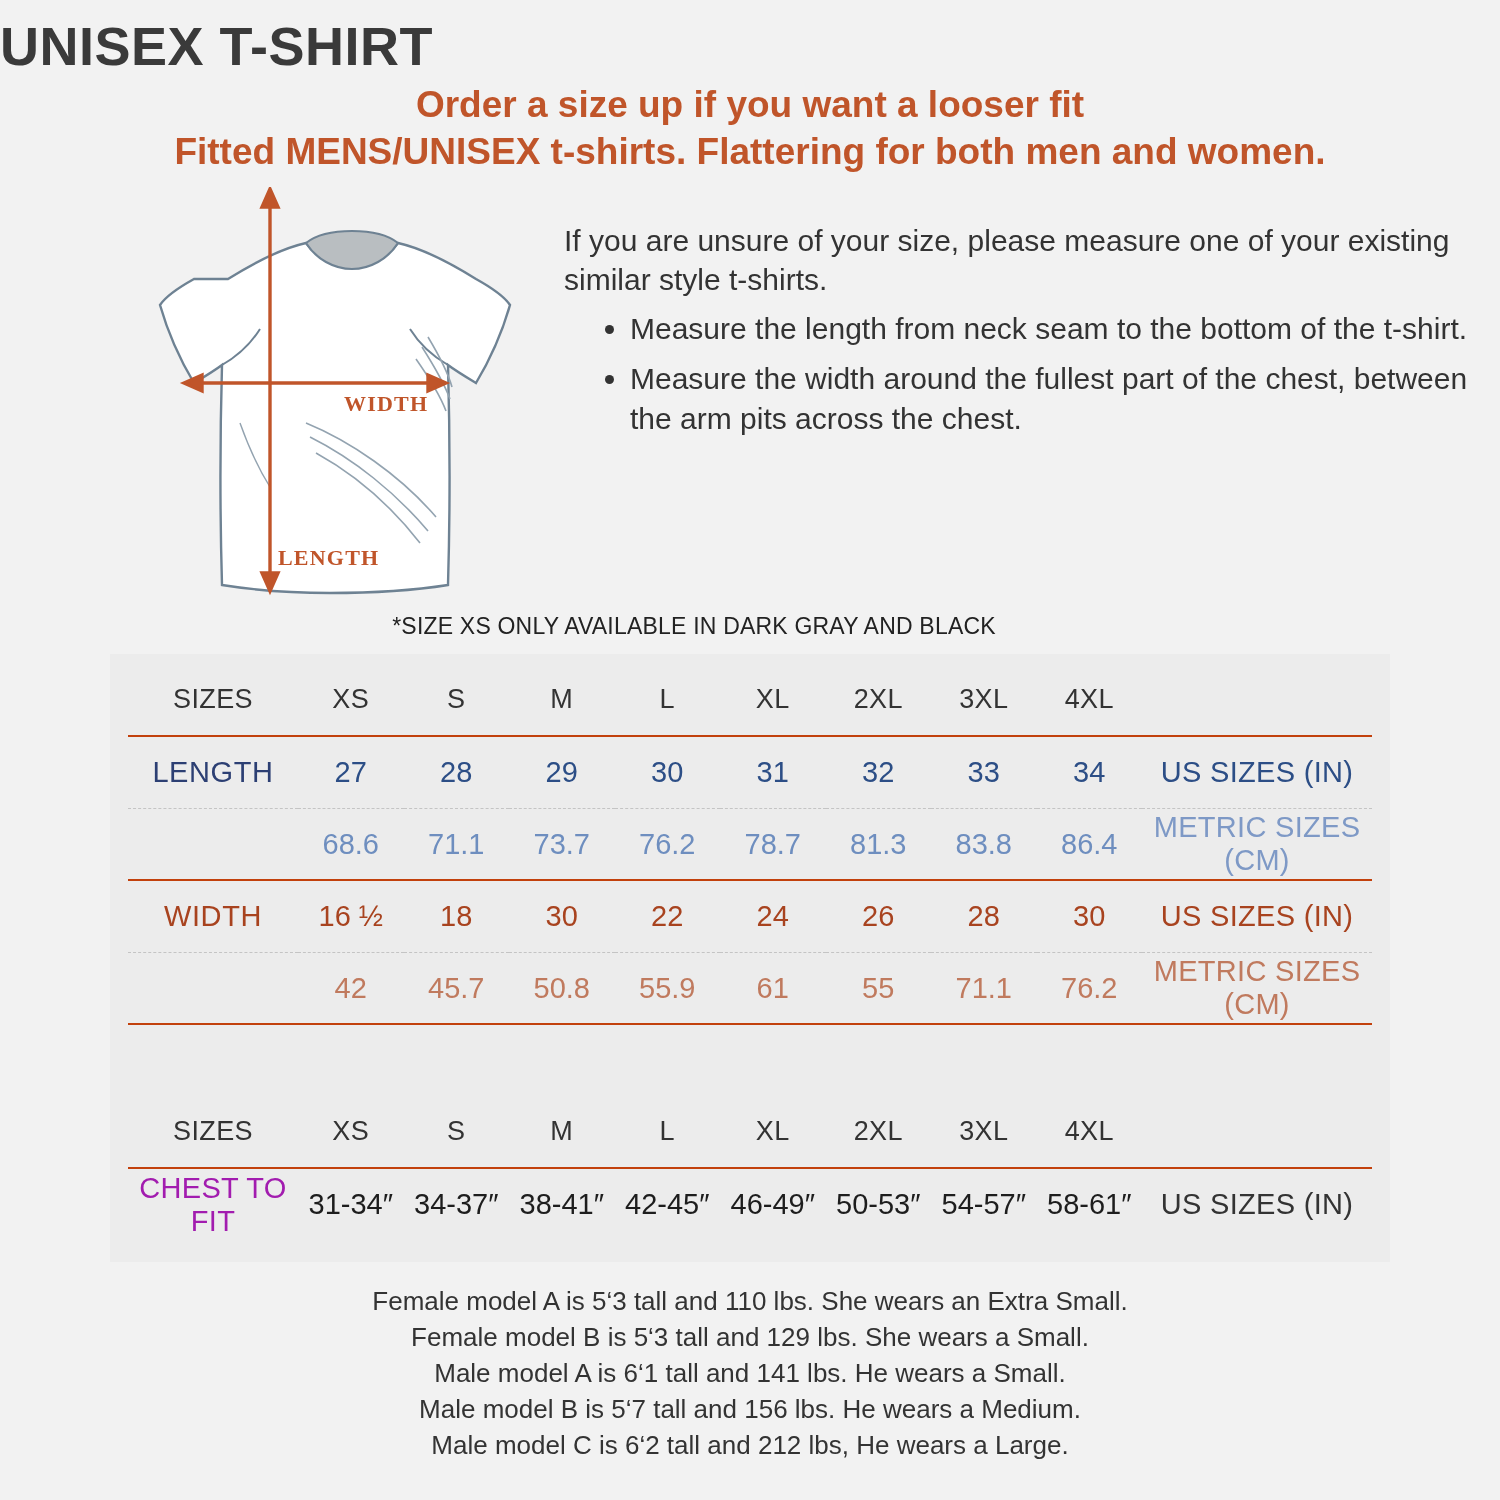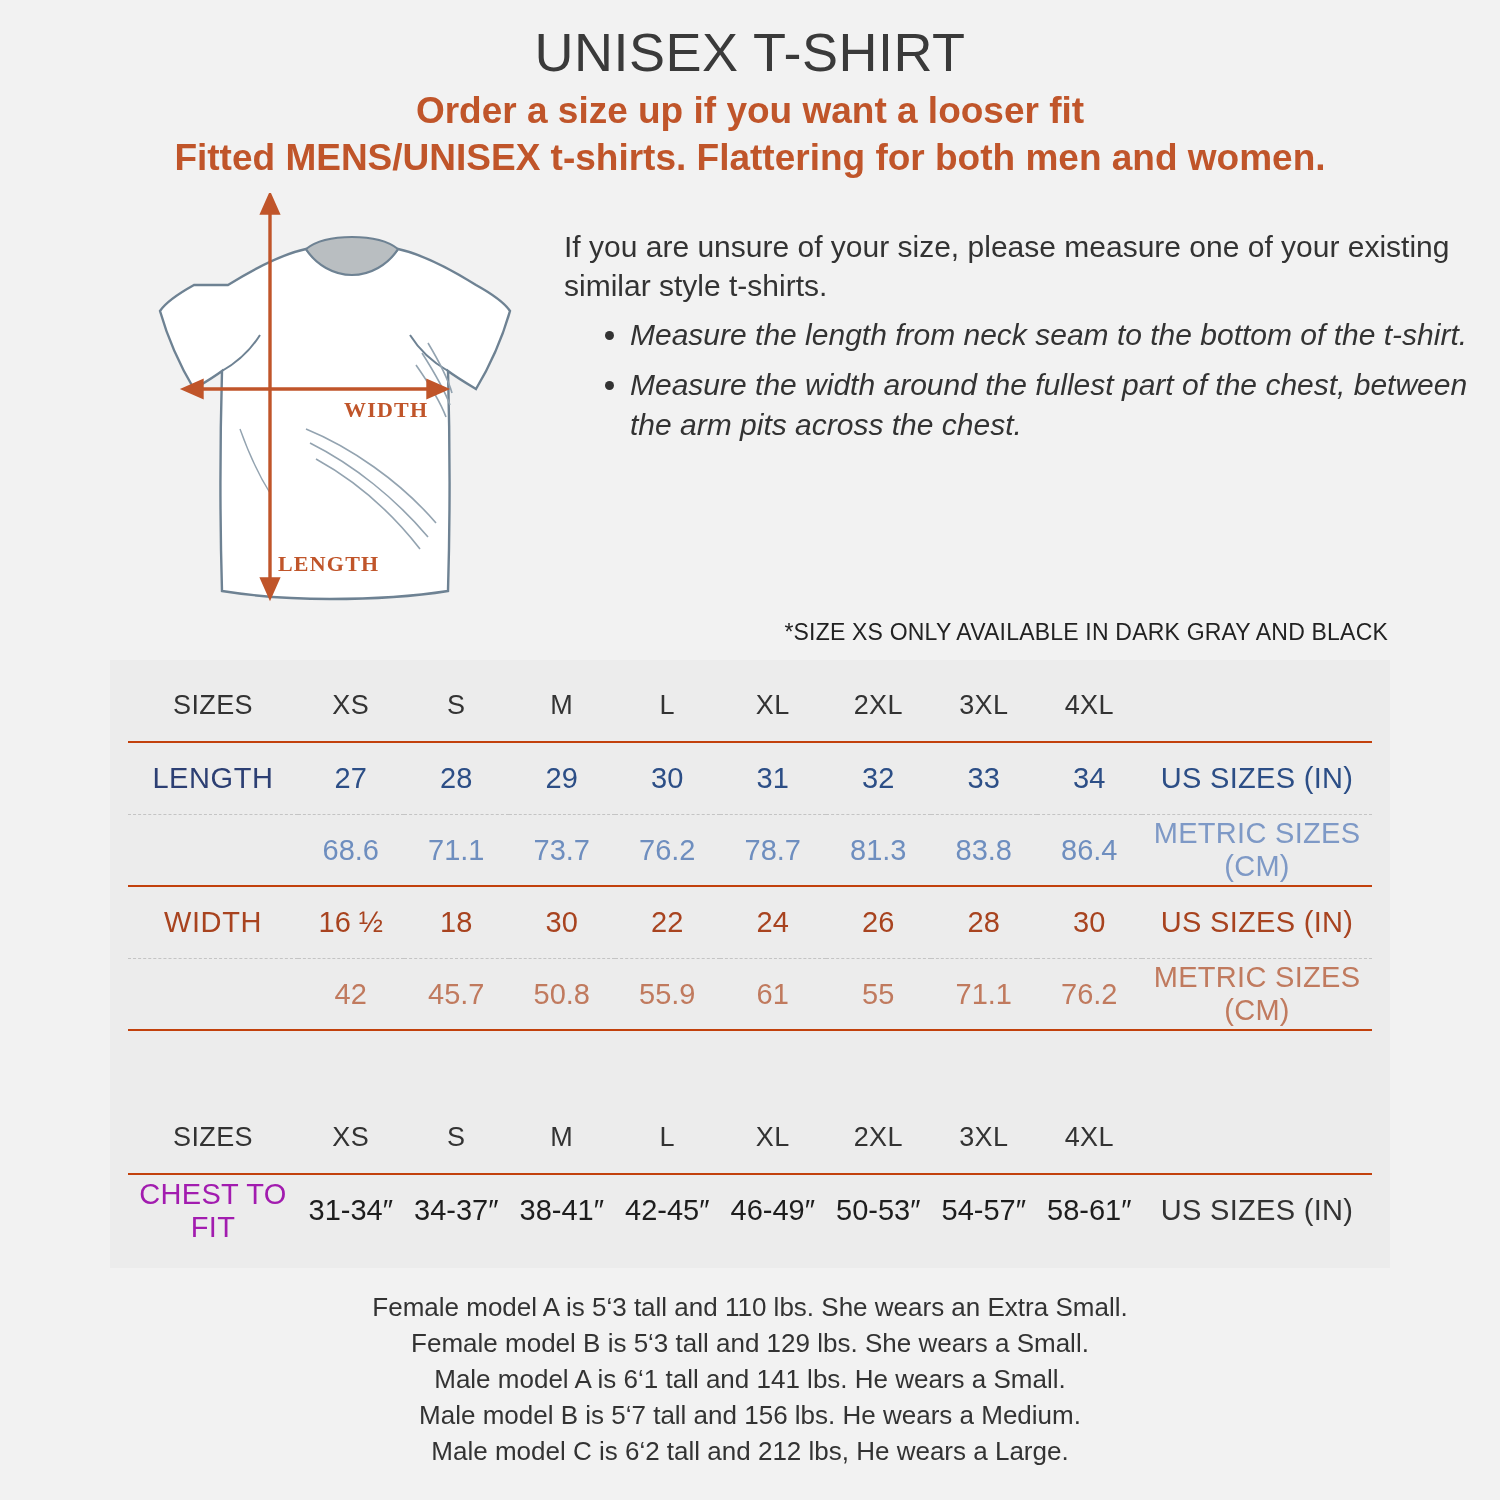--- a/index.html
+++ b/index.html
@@ -12,26 +12,25 @@
     overflow: hidden;
   }
   .page {
     position: relative;
     width: 1500px; height: 1500px;
     background: #f2f2f2;
   }
 
   
   .title {
-    text-align: center;
     font-size: 54px;
-    font-weight: 400;
+    font-weight: 700;
     letter-spacing: 0.5px;
     color: #3a3a3a;
-    margin: 24px 0 6px 0;
+    margin: 18px 0 6px 0;
     line-height: 1.05;
   }
   .subtitle {
     text-align: center;
     color: #c0552a;
     font-size: 37px;
     font-weight: bold;
     line-height: 1.28;
     margin: 4px 60px 0 60px;
   }
@@ -57,31 +56,30 @@
   }
   .copy p.lead {
     font-size: 30px;
     line-height: 1.3;
     margin: 0 0 10px 0;
     color: #333;
   }
   .copy ul {
     margin: 8px 0 8px 0;
     padding-left: 66px;
-    font-style: italic;
   }
   .copy li {
     font-size: 30px;
     line-height: 1.32;
     margin-bottom: 10px;
     color: #333;
   }
 
   .note {
-    text-align: right;
+    text-align: center;
     font-size: 23px;
     letter-spacing: .2px;
     color: #222;
     padding-right: 112px;
     margin-top: 6px;
     font-weight: 400;
   }
 
   
   .table-box {

